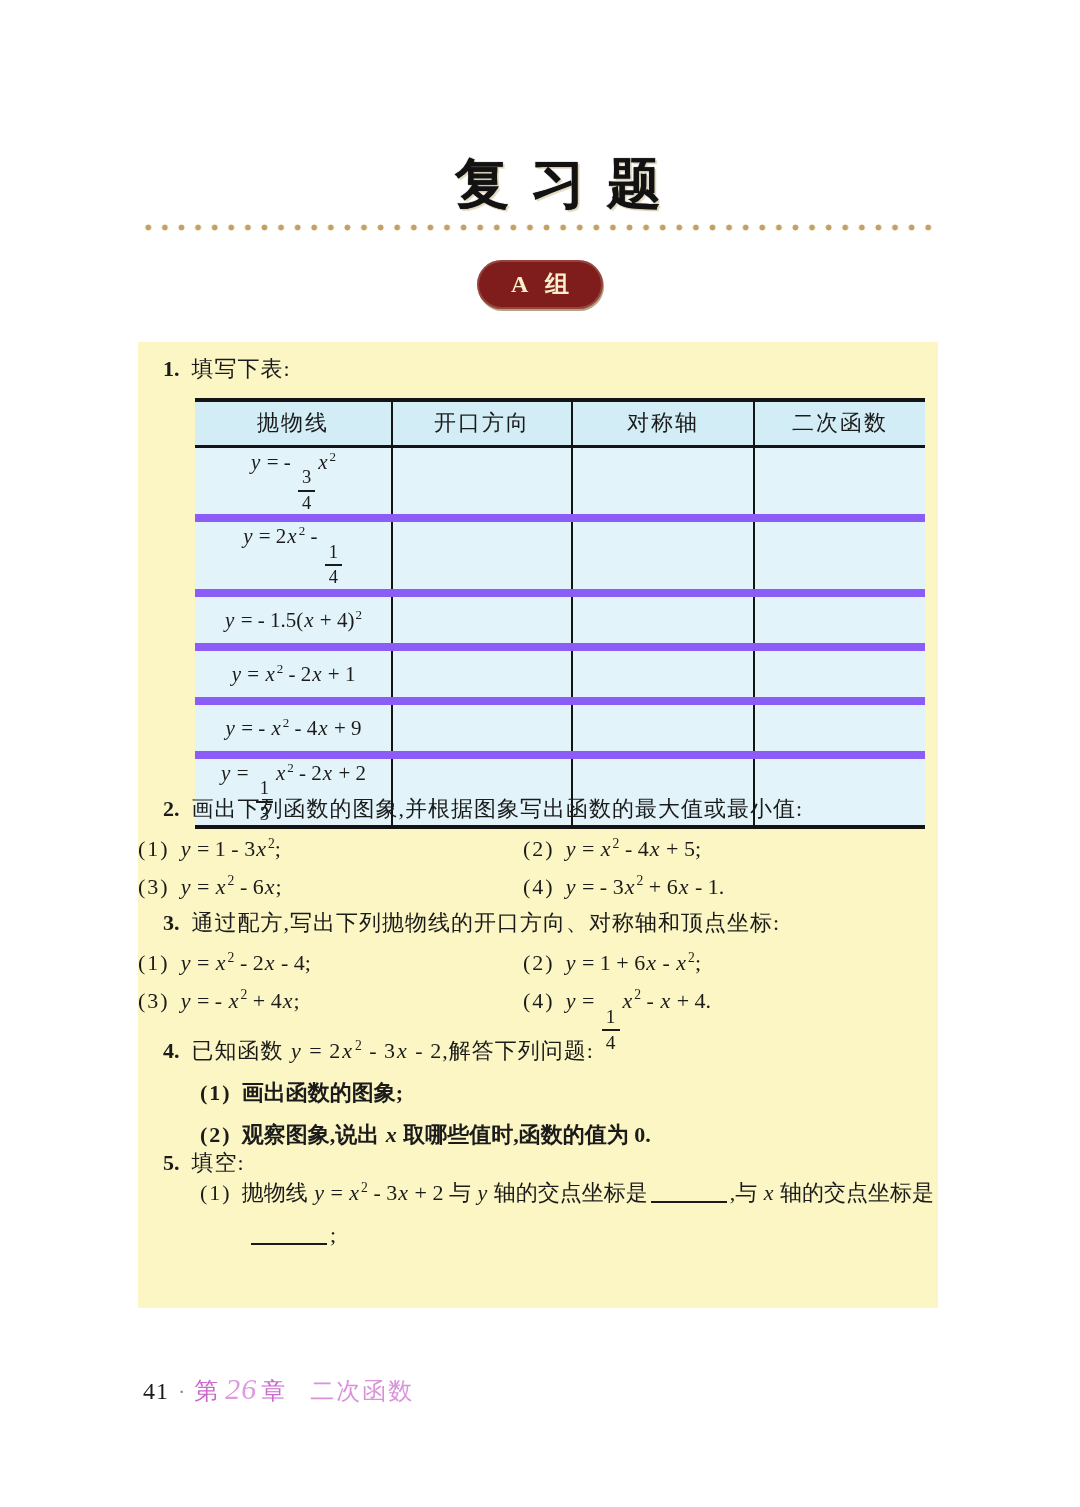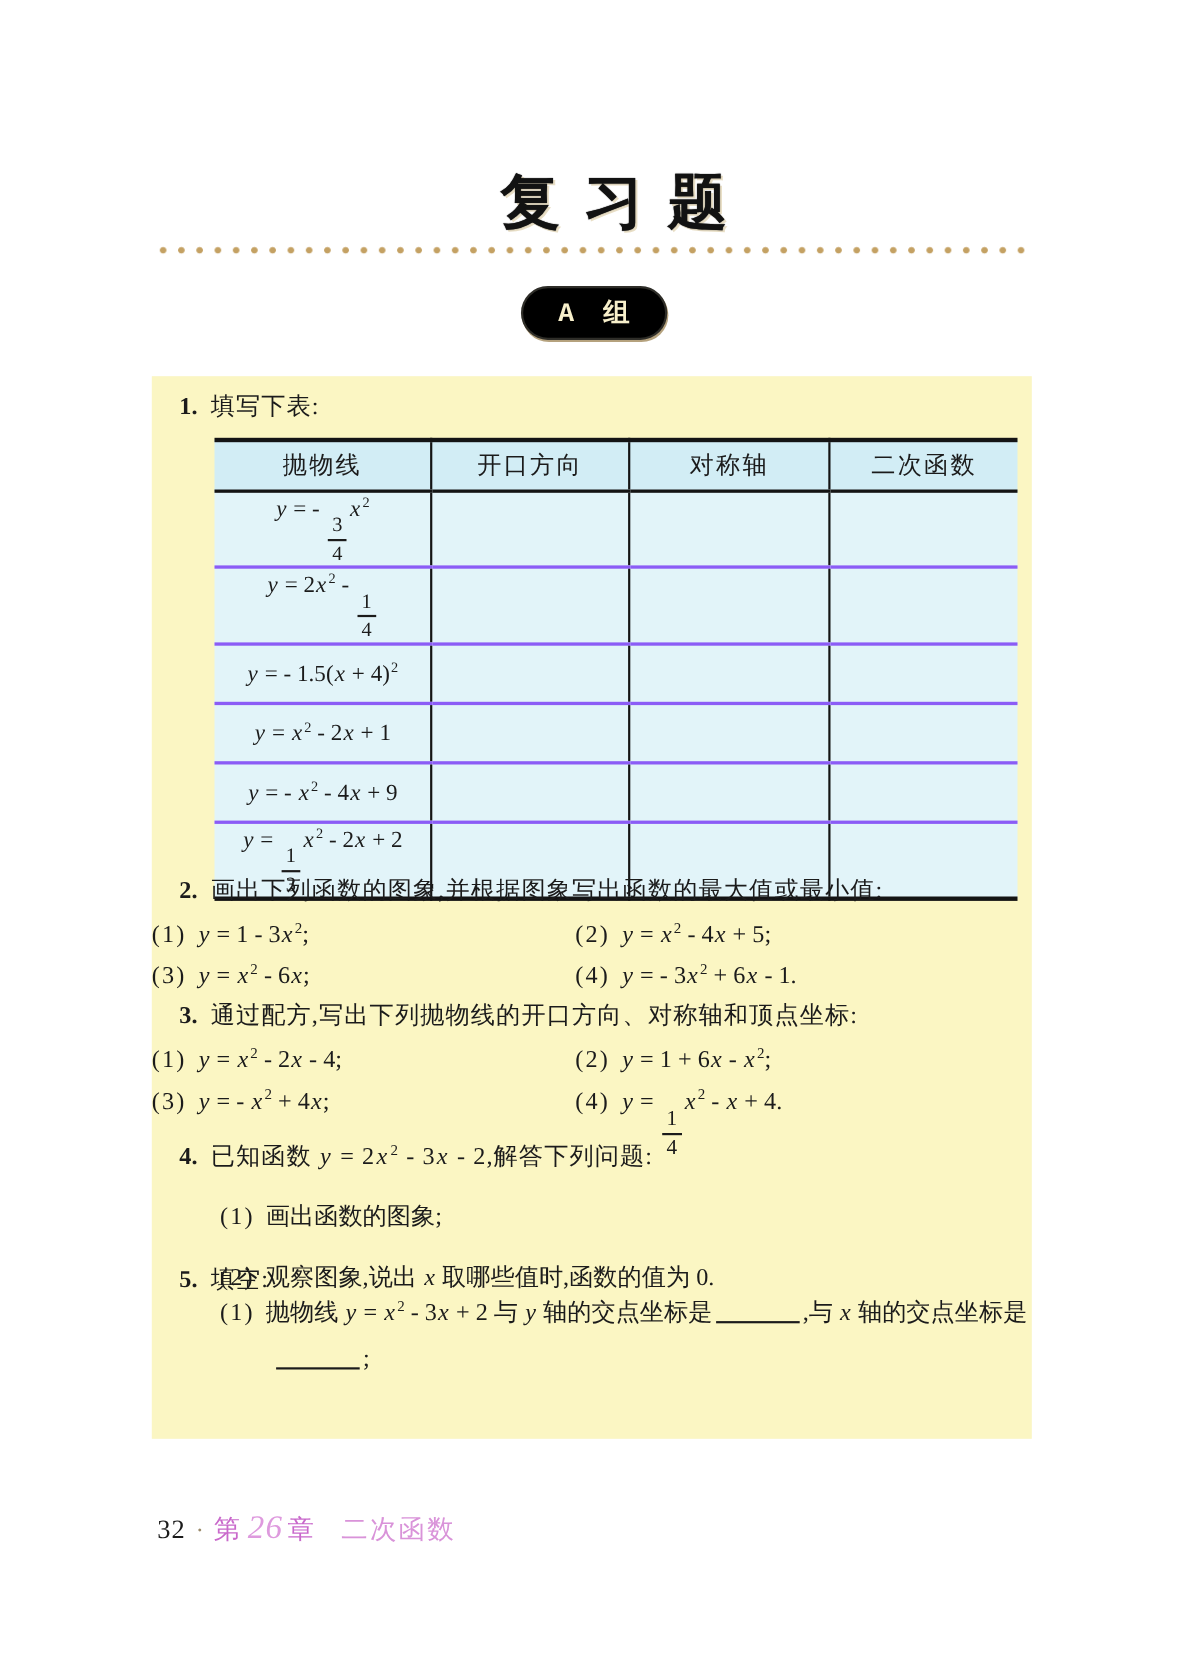--- a/index.html
+++ b/index.html
@@ -31,23 +31,23 @@
     position: absolute; top: 223px; left: 140px; width: 798px; height: 9px;
     background-image: radial-gradient(circle, #c4a163 2.6px, rgba(196,161,99,0) 3.3px);
     background-size: 16.6px 9px;
     background-repeat: repeat-x;
     background-position: 0 center;
   }
 
   
   .badge {
     position: absolute; top: 260px; left: 50%; transform: translateX(-50%);
-    background: #000000;
+    background: #7f1d1d;
     color: #f8f0cb;
-    font-family: Liberation Mono, monospace;
+    font-family: Liberation Serif, serif;
     font-weight: bold;
     font-size: 24px;
     letter-spacing: 6px; text-indent: 6px;
     padding: 8px 28px 9px 28px;
     border-radius: 26px;
     box-shadow: inset 0 0 0 2px rgba(255,250,220,.18), 1px 2px 0 rgba(120,85,20,.55);
     white-space: nowrap;
   }
 
   
@@ -66,31 +66,31 @@
     width: 730px; border-collapse: collapse; table-layout: fixed;
     border-top: 4px solid #141414;
     border-bottom: 4px solid #141414;
   }
   .fill-table th {
     background: #d2edf5; height: 46px;
     font-weight: normal; font-size: 22px; letter-spacing: 2px;
     border-bottom: 3px solid #141414;
   }
   .fill-table td { background: #e2f4f9; height: 54px; }
-  .fill-table tbody tr + tr td { border-top: 3px solid #8b5cf6; }
+  .fill-table tbody tr + tr td { border-top: 8px solid #8b5cf6; }
   .fill-table th + th, .fill-table td + td { border-left: 2px solid #141414; }
   .fill-table td.f { text-align: center; font-size: 21px; }
 
   
   .items { margin-top: 12px; }
   .row2 { display: flex; margin-top: 11px; align-items: baseline; }
   .row2 .col-l { width: 385px; }
   .item { white-space: nowrap; }
   .it-label { margin-right: 10px; letter-spacing: 2px; }
-  .p4-item { margin-left: 62px; margin-top: 25px; }
+  .p4-item { margin-left: 62px; margin-top: 12px; font-weight: bold; }
   .p5-item { margin-left: 62px; white-space: nowrap; }
   .p5-cont { margin-left: 110px; margin-top: 14px; }
 
   
   .math i { font-style: italic; font-family: "Liberation Serif", serif; margin: 0 1px; }
   .math sup { font-size: 0.62em; vertical-align: super; margin-left: 1px; }
   .frac {
     display: inline-flex; flex-direction: column; align-items: center;
     vertical-align: -0.8em; line-height: 1.05; font-size: 0.88em;
     margin: 0 2px; text-align: center;
@@ -273,17 +273,17 @@
     </div>
     <div class="p5-item">
       <span class="it-label">(1)</span><span class="math">抛物线 <i>y</i> = <i>x</i><sup>2</sup> - 3<i>x</i> + 2 与 <i>y</i> 轴的交点坐标是<span class="blank"></span>,与 <i>x</i> 轴的交点坐标是</span>
     </div>
     <div class="p5-cont math"><span class="blank"></span>;</div>
   </div>
 
 </div>
 
 <div class="footer">
-  <span class="pgnum">32</span>
+  <span class="pgnum">41</span>
   <span class="sep">·</span>
   <span class="chap"><span>第</span><span class="chnum">26</span><span>章</span></span>
   <span class="book">二次函数</span>
 </div>
 
 </body></html>

